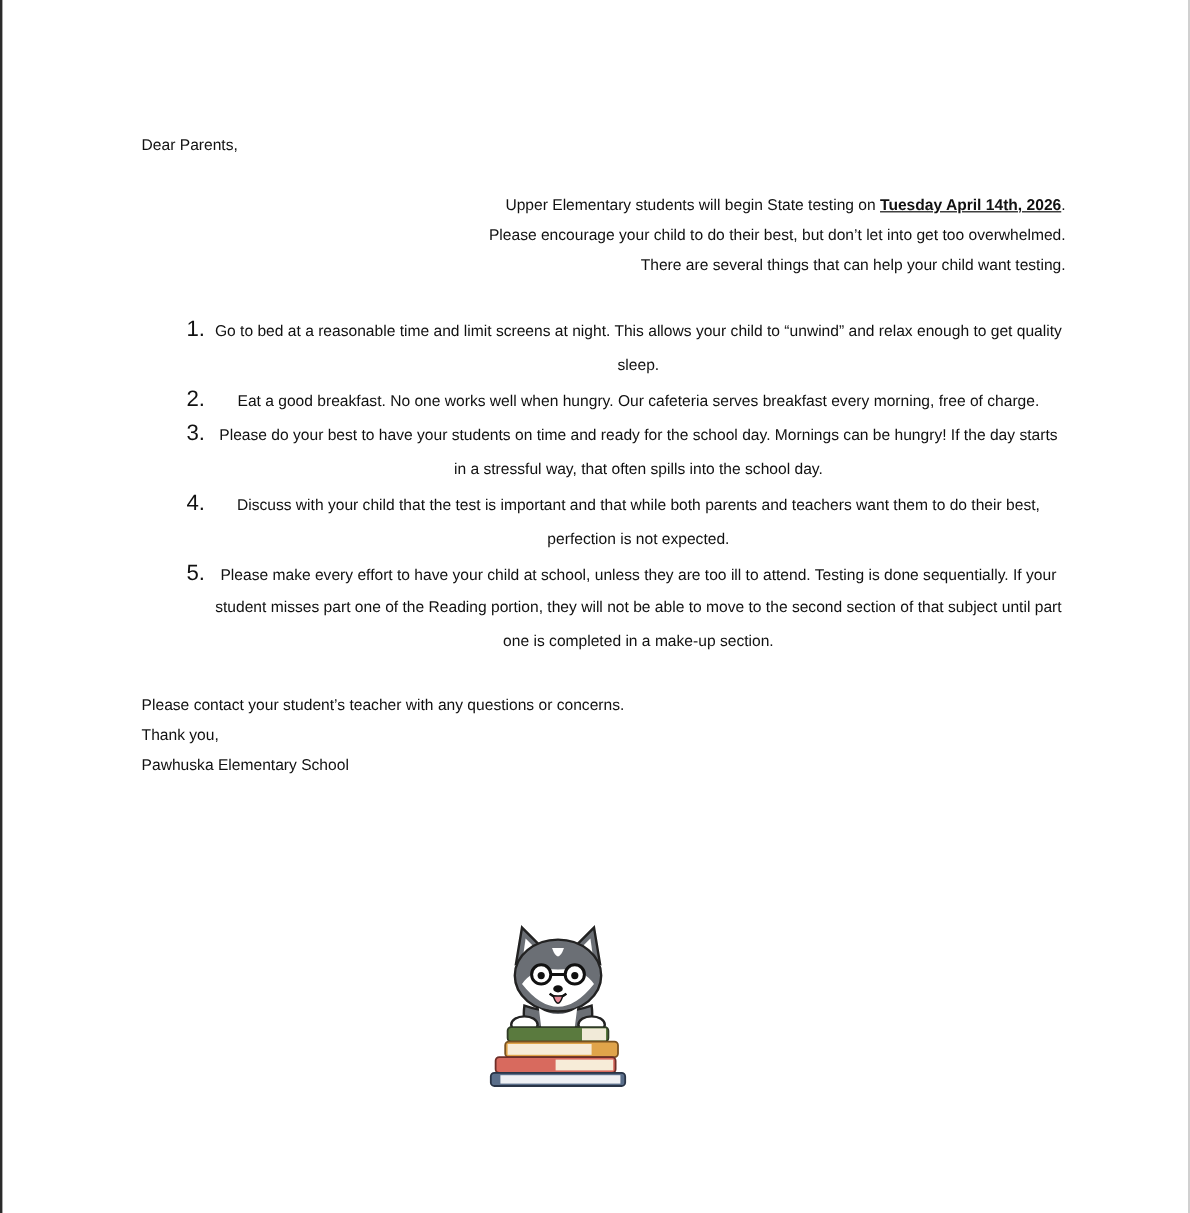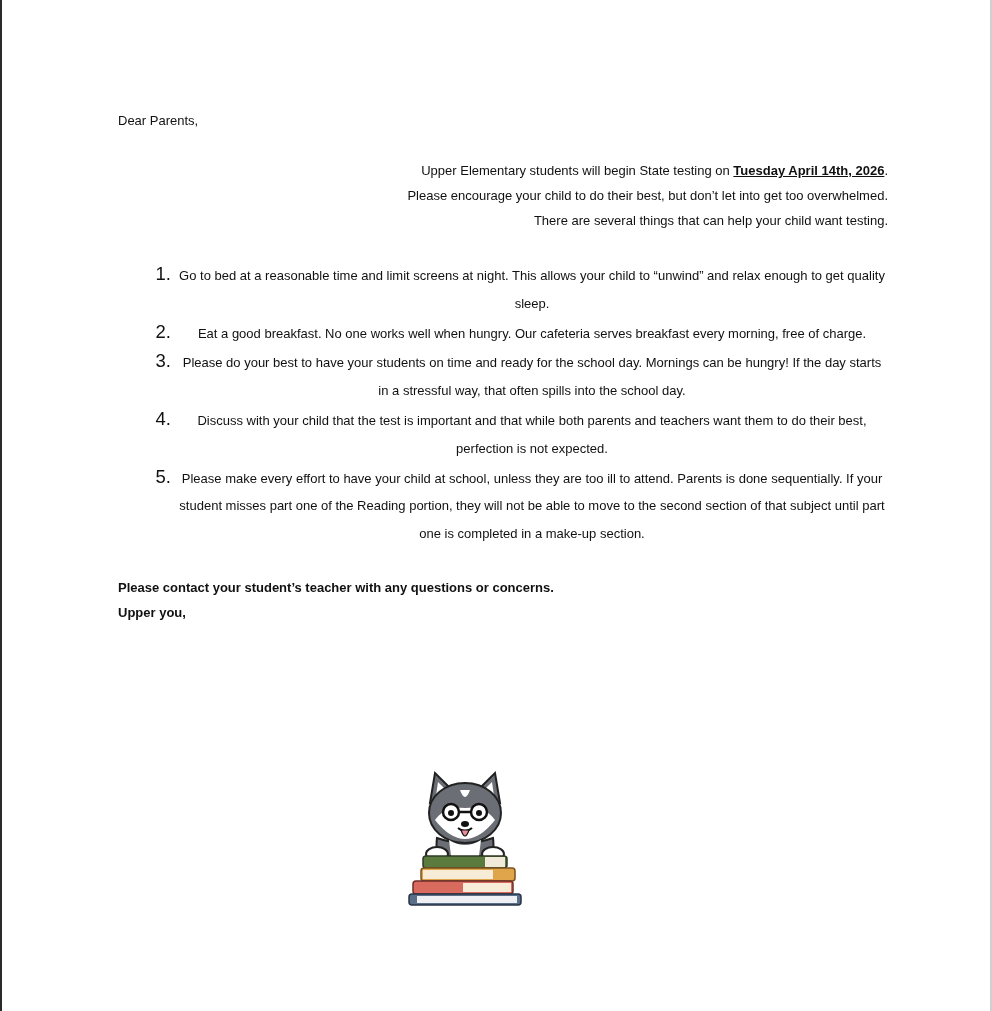--- a/index.html
+++ b/index.html
@@ -10,21 +10,21 @@
   .doc { position:absolute; left:118px; top:108px; width:770px; font-size:13px; line-height:25px; }
   .greet { margin:0; }
   .intro { margin-top:25px;text-align:right; }
   .intro p { margin:0; }
   .ind { padding-left:58px; }
   .date { font-weight:bold; text-decoration:underline; }
   ol { margin:27px 0 0 0; padding-left:58px;text-align:center; }
   ol li { line-height:27.8px; padding-left:0; }
   ol li::marker { font-size:18.5px; }
   .closing { margin-top:27px; }
-  .closing p { margin:0;font-weight:bold; }
+  .closing p { margin:0; }
   .mascot { position:absolute; left:405px; top:768px; width:120px; height:140px; }
 </style>
 </head>
 <body>
 
 <div class="edge-left"></div>
 <div class="edge-right"></div>
 
 <div class="doc">
   <p class="greet">Dear Parents,</p>
@@ -33,26 +33,27 @@
     <p class="ind"><span>Upper Elementary students will begin State testing on </span><span class="date">Tuesday April 14th, 2026</span><span>.</span></p>
     <p>Please encourage your child to do their best, but don’t let into get too overwhelmed.</p>
     <p class="ind">There are several things that can help your child want testing.</p>
   </div>
 
   <ol>
     <li>Go to bed at a reasonable time and limit screens at night. This allows your child to “unwind” and relax enough to get quality sleep.</li>
     <li>Eat a good breakfast. No one works well when hungry. Our cafeteria serves breakfast every morning, free of charge.</li>
     <li>Please do your best to have your students on time and ready for the school day. Mornings can be hungry! If the day starts in a stressful way, that often spills into the school day.</li>
     <li>Discuss with your child that the test is important and that while both parents and teachers want them to do their best, perfection is not expected.</li>
-    <li>Please make every effort to have your child at school, unless they are too ill to attend. Parents is done sequentially. If your student misses part one of the Reading portion, they will not be able to move to the second section of that subject until part one is completed in a make-up section.</li>
+    <li>Please make every effort to have your child at school, unless they are too ill to attend. Testing is done sequentially. If your student misses part one of the Reading portion, they will not be able to move to the second section of that subject until part one is completed in a make-up section.</li>
   </ol>
 
   <div class="closing">
     <p>Please contact your student’s teacher with any questions or concerns.</p>
-    <p>Upper you,</p>
+    <p>Thank you,</p>
+    <p>Pawhuska Elementary School</p>
   </div>
 </div>
 
 <div class="mascot">
   <svg width="120" height="140" viewBox="0 0 120 140">
 
     <path d="M25 35 L30 5 L50 25 Z" fill="#6b6f75" stroke="#222" stroke-width="2"></path>
     <path d="M95 35 L90 5 L70 25 Z" fill="#6b6f75" stroke="#222" stroke-width="2"></path>
     <path d="M31 28 L33 14 L43 24 Z" fill="#fff"></path>
     <path d="M89 28 L87 14 L77 24 Z" fill="#fff"></path>

